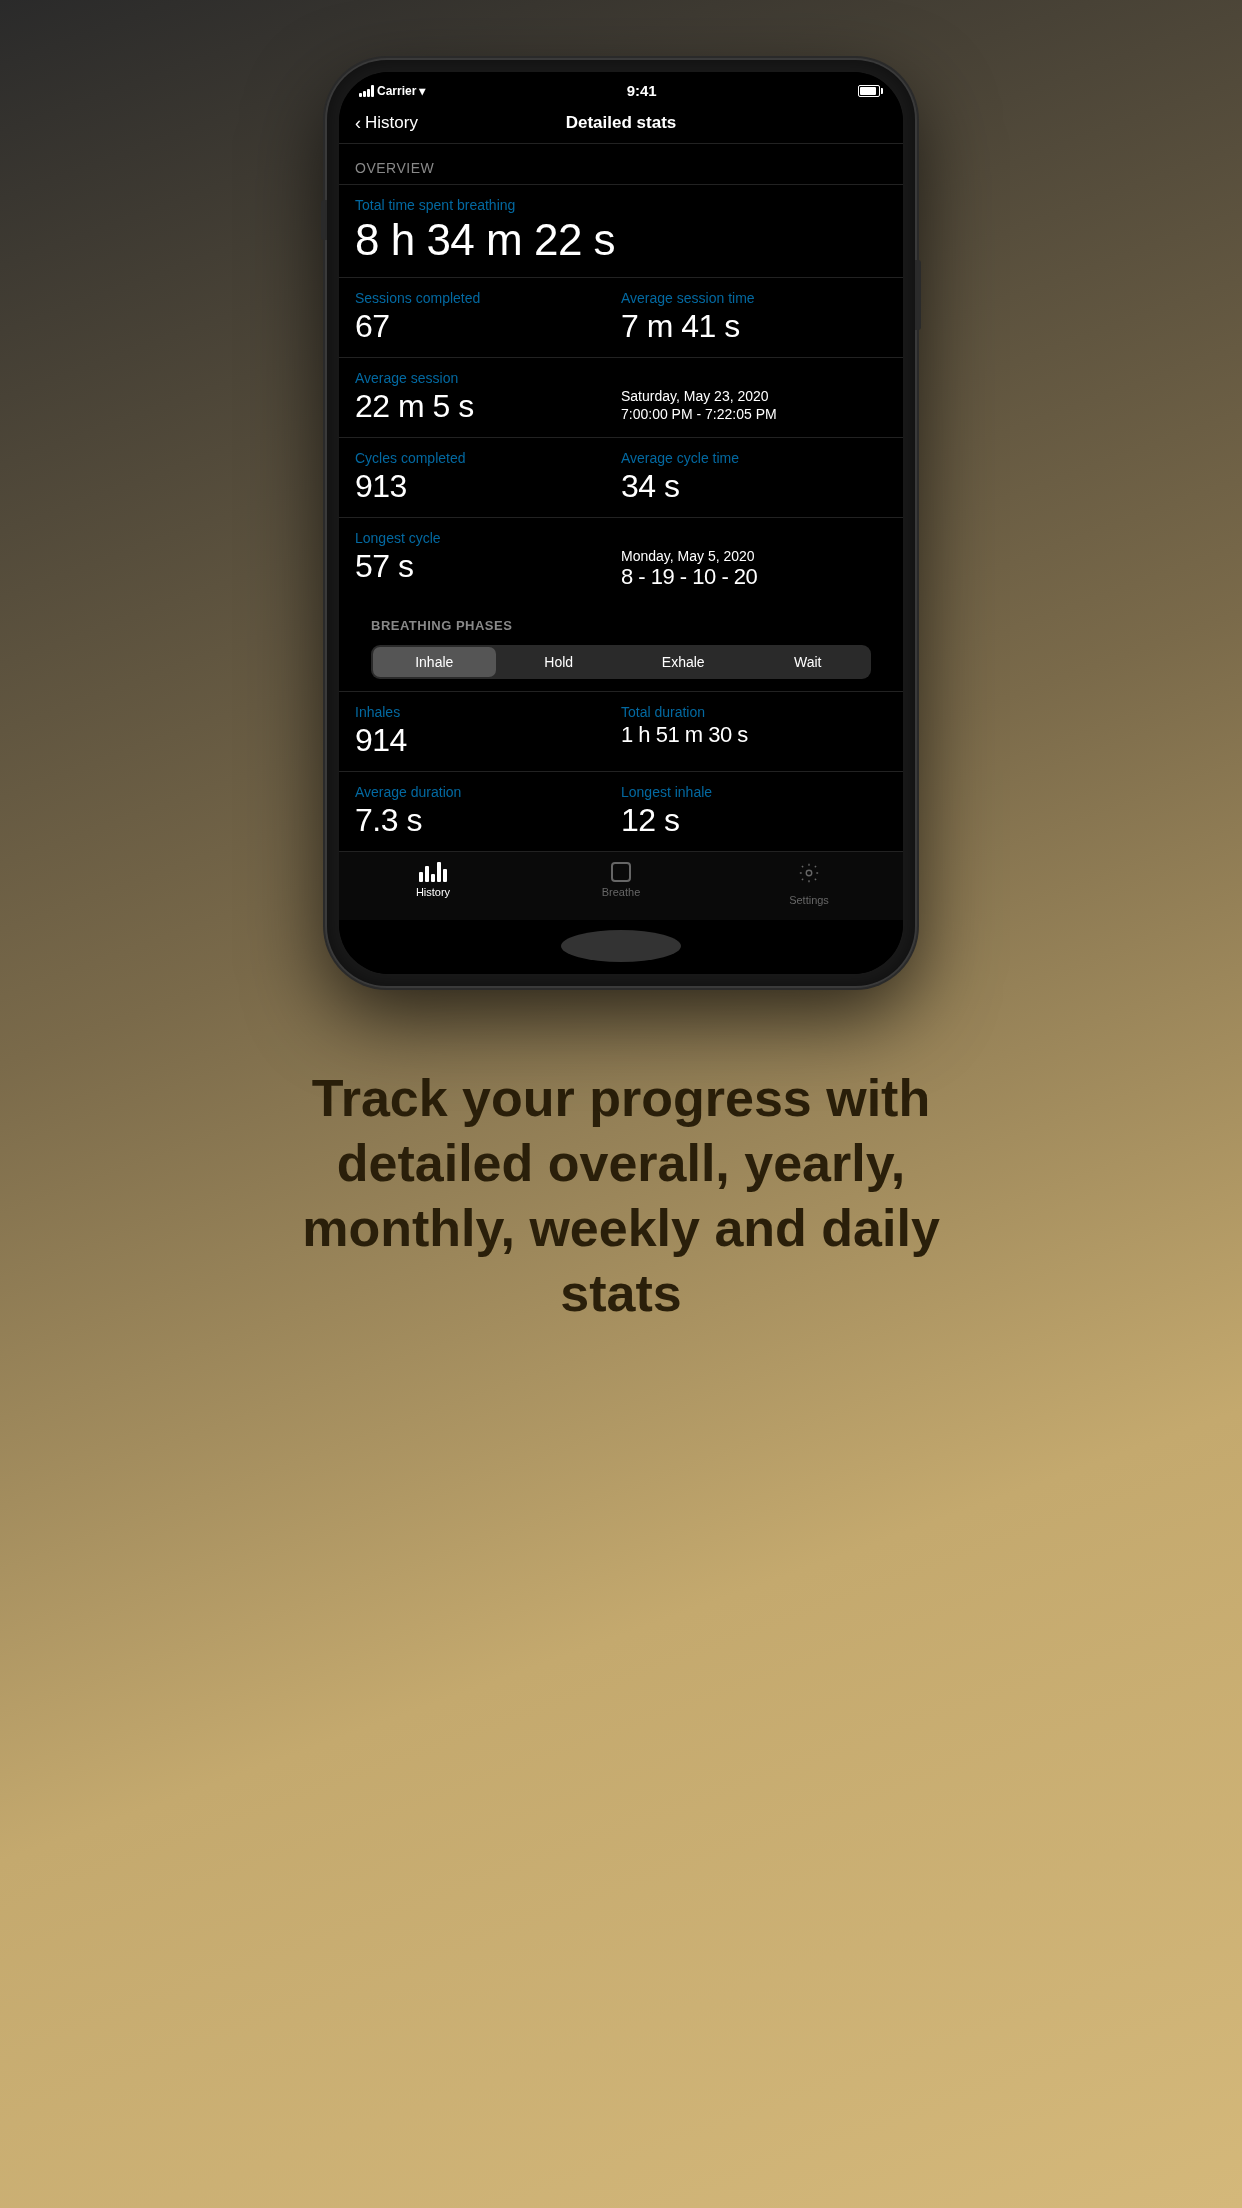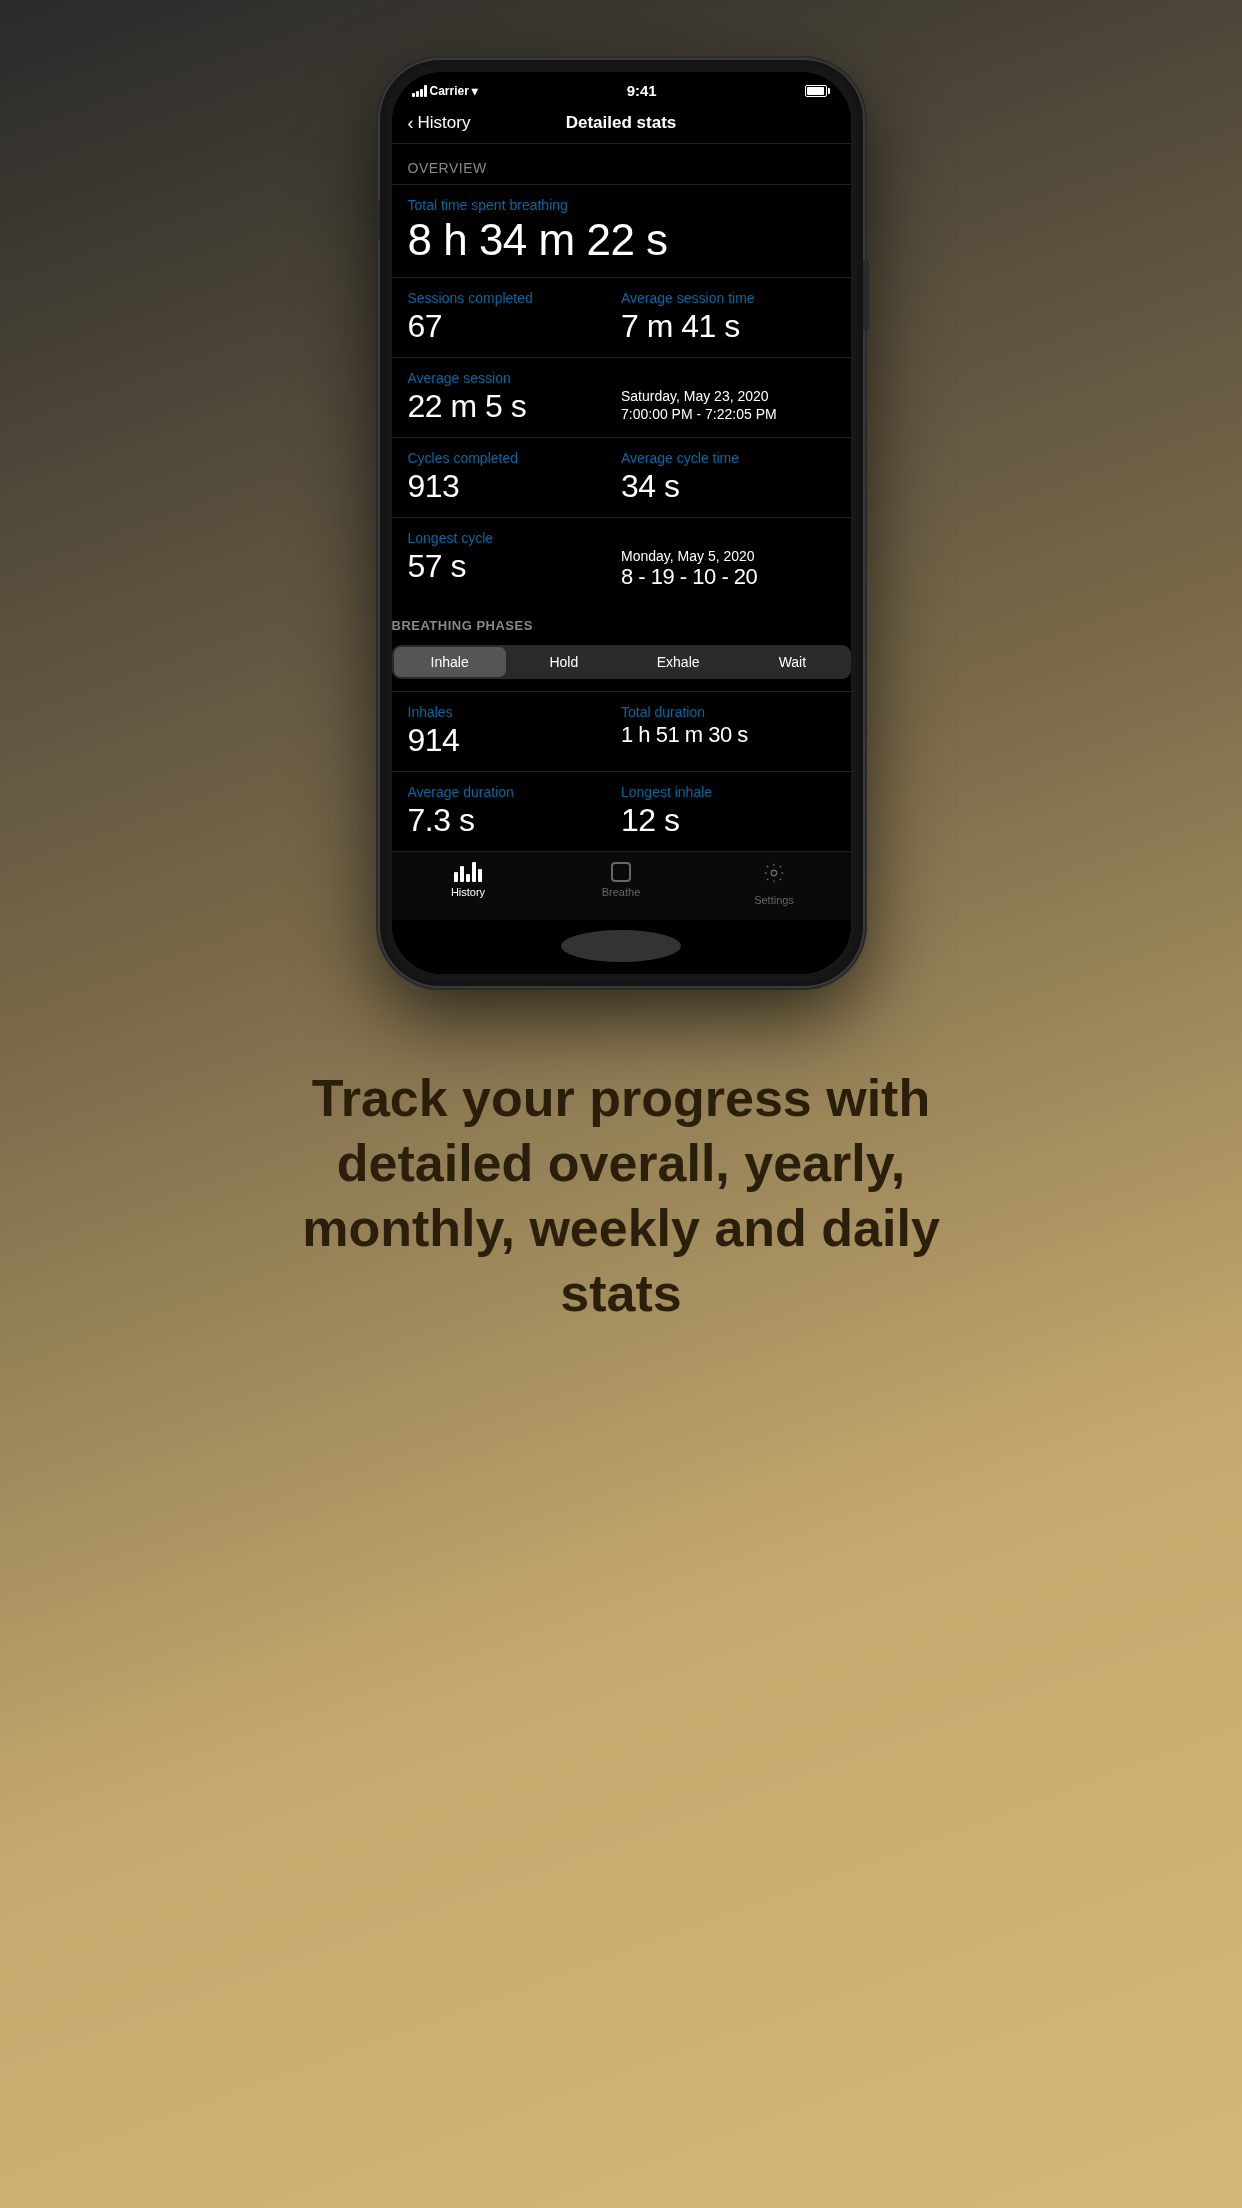--- a/index.html
+++ b/index.html
@@ -12,21 +12,21 @@
       display: flex;
       flex-direction: column;
       align-items: center;
       font-family: -apple-system, 'Helvetica Neue', Arial, sans-serif;
       position: relative;
     }
 
     
     .phone-shell {
       position: relative;
-      width: 483px;
+      width: 588px;
       margin-top: 60px;
       background: #1a1a1a;
       border-radius: 60px;
       padding: 12px;
       box-shadow:
         0 0 0 2px #3a3a3a,
         0 0 0 4px #2a2a2a,
         0 30px 80px rgba(0,0,0,0.7),
         inset 0 0 20px rgba(0,0,0,0.5);
     }
@@ -195,21 +195,21 @@
     }
 
     .stat-date {
       color: #fff;
       font-size: 14px;
       margin-top: 2px;
     }
 
     
     .phases-section {
-      padding: 16px 0 8px;
+      padding: 16px 32px 8px;
     }
 
     .phases-header {
       color: #888;
       font-size: 13px;
       font-weight: 600;
       letter-spacing: 0.5px;
       text-transform: uppercase;
       margin-bottom: 12px;
     }

